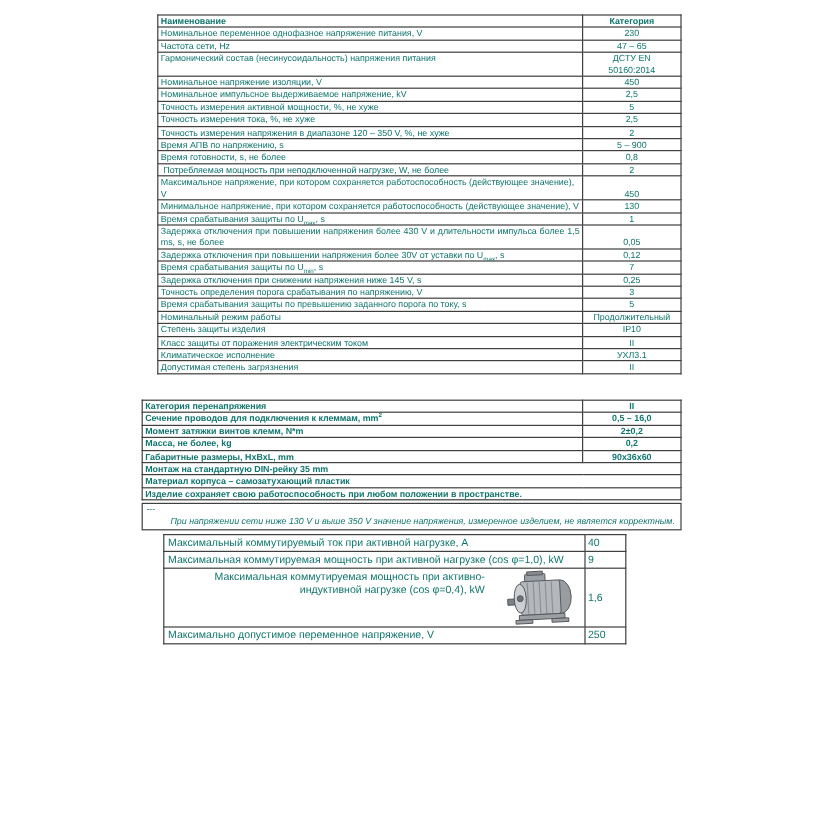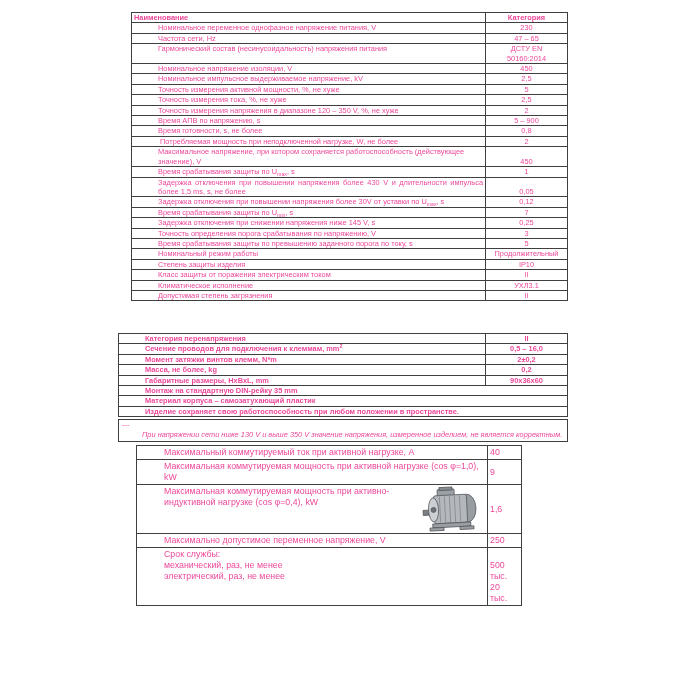--- a/index.html
+++ b/index.html
@@ -1,23 +1,23 @@
 <!DOCTYPE html>
 <html><head>
 <meta charset="utf-8">
 <style>
   html,body{margin:0;padding:0;background:#fff;}
   .doc{
     position:relative;width:700px;height:700px;background:#ffffff;
-    font-family:"Liberation Sans","DejaVu Sans",sans-serif;color:#ec4899;
+    font-family:"Liberation Sans","DejaVu Sans",sans-serif;color:#0f766e;
     overflow:hidden;
   }
   table{border-collapse:collapse;table-layout:fixed;}
   td,th{border:1px solid #3f3f3f;padding:0 2px;overflow:hidden;}
-  .ntext{display:block;margin-left:24px;}
+  .ntext{display:block;}
   .just .ntext{text-align:justify;}
   sub,sup{font-size:0.7em;line-height:0;}
 
   
   .t1{position:absolute;left:131px;top:12px;width:437px;font-size:7.4px;line-height:9.4px;}
   .t1 th{font-weight:bold;text-align:center;vertical-align:middle;}
   .t1 .name{width:349px;text-align:left;vertical-align:top;}
   .t1 .val{text-align:center;vertical-align:bottom;}
 
   
@@ -29,21 +29,21 @@
   .note{border:1px solid #3f3f3f;box-sizing:border-box;width:450px;margin-top:2px;
         font-size:7.4px;line-height:9.6px;padding:1px 4px 2px 3px;}
   .note .dashes{line-height:8.5px;}
   .note .note-text{font-style:italic;text-indent:20px;}
 
   .t3{margin:3px 0 0 18px;width:386px;font-size:8.8px;line-height:11px;}
   .t3 .name{width:344px;text-align:left;vertical-align:top;padding:1px 3px;}
   .t3 .val{vertical-align:middle;padding:1px 2px;}
   .t3 tr:nth-child(3) .name{height:46px;}
   .has-motor{position:relative;}
-  .has-motor .ntext{margin-right:80px;}
+  .has-motor .ntext{margin-right:80px;text-align:right;}
   .motor{position:absolute;right:5px;top:1px;width:62px;height:46px;}
 </style>
 </head>
 <body>
 
 <div class="doc">
 
   <table class="t1">
     <thead>
       <tr>
@@ -116,20 +116,26 @@
           <td class="name">
             <span class="ntext">&nbsp;Потребляемая мощность при неподключенной нагрузке, W, не более</span>
           </td>
           <td class="val">2</td>
         </tr>
         <tr>
           <td class="name">
             <span class="ntext">Максимальное напряжение, при котором сохраняется работоспособность (действующее значение), V</span>
           </td>
           <td class="val">450</td>
+        </tr>
+        <tr>
+          <td class="name just">
+            <span class="ntext">Минимальное напряжение, при котором сохраняется работоспособность (действующее значение), V</span>
+          </td>
+          <td class="val">130</td>
         </tr>
         <tr>
           <td class="name">
             <span class="ntext">Время срабатывания защиты по U<sub>max</sub>, s</span>
           </td>
           <td class="val">1</td>
         </tr>
         <tr>
           <td class="name just">
             <span class="ntext">Задержка отключения при повышении напряжения более 430 V и длительности импульса более 1,5 ms, s, не более</span>
@@ -299,23 +305,17 @@
 </span>
             </td>
             <td class="val">1,6</td>
           </tr>
           <tr>
             <td class="name">
               <span class="ntext">Максимально допустимое переменное напряжение, V</span>
             </td>
             <td class="val">250</td>
           </tr>
-          <tr>
-            <td class="name">
-              <span class="ntext">Срок службы:<br>механический, раз, не менее<br>электрический, раз, не менее</span>
-            </td>
-            <td class="val"><br>500 тыс.<br>20 тыс.</td>
-          </tr>
         </tbody>
     </table>
   </div>
 
 </div>
 
 </body></html>

